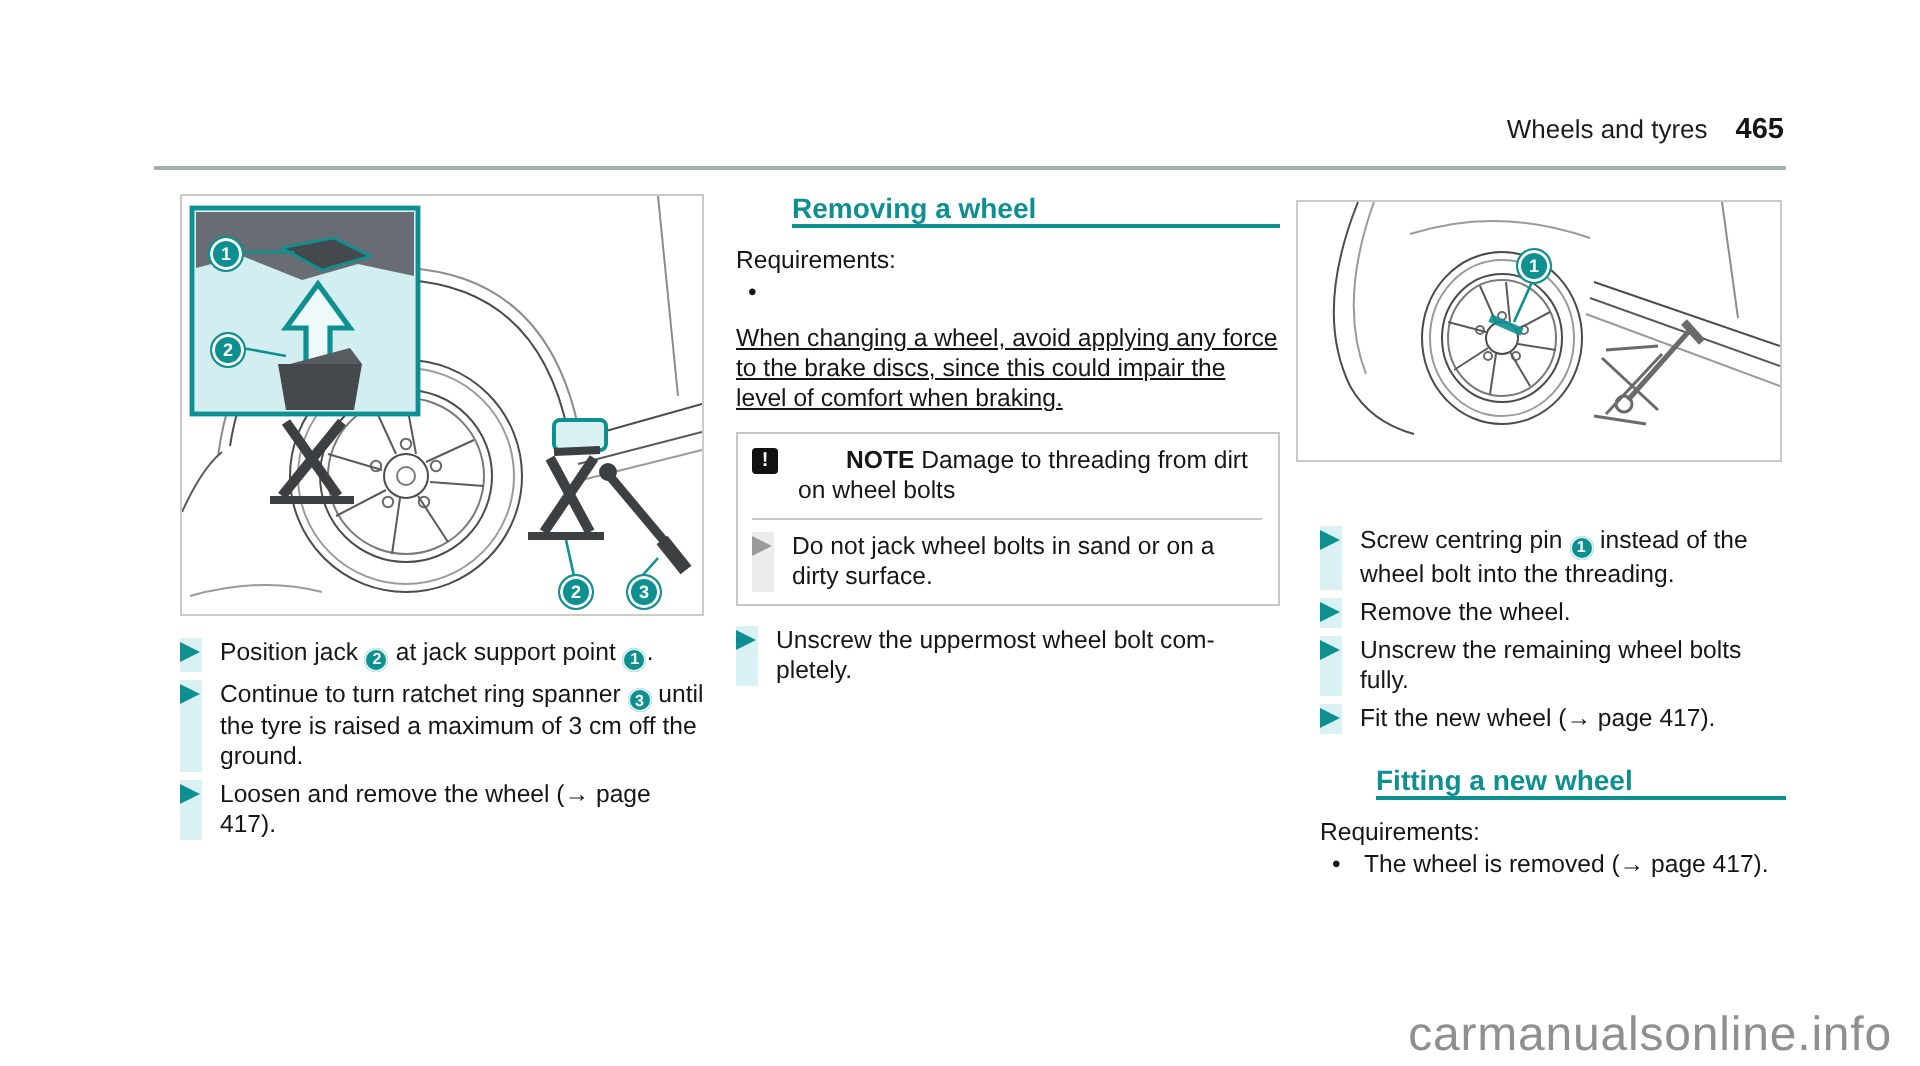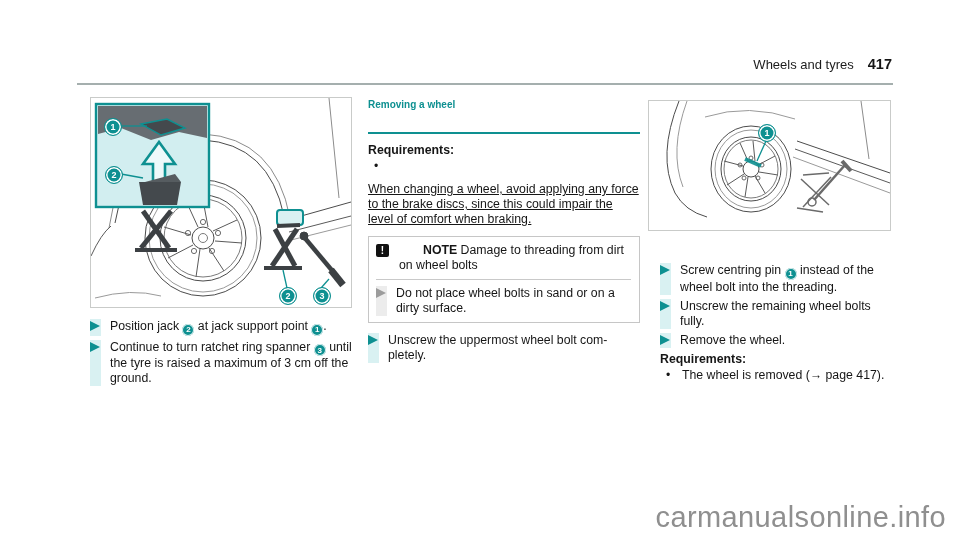--- a/index.html
+++ b/index.html
@@ -36,24 +36,24 @@
   .figbox svg{display:block;}
   .fig-co{
     position:absolute;width:16px;height:16px;border-radius:50%;
     background:var(--teal);border:1.5px solid var(--teal);
     box-shadow:inset 0 0 0 1.5px #fff;
     color:#fff;font-size:9px;font-weight:bold;
     display:flex;align-items:center;justify-content:center;z-index:3;
   }
   
   .sec-h{
-    color:var(--teal);font-weight:bold;font-size:10px;
-    border-bottom:2px solid var(--teal);padding-bottom:20px;margin-bottom:9px;
-  }
-  .req-label{font-weight:bold;margin-bottom:1px;}
+    color:var(--teal);font-weight:bold;font-size:14px;
+    border-bottom:2px solid var(--teal);padding-bottom:0;margin-bottom:9px;margin-left:28px;
+  }
+  .req-label{font-weight:normal;margin-bottom:1px;}
   .dot-row{display:flex;margin-bottom:8px;}
   .dot{width:8px;flex:none;margin-left:6px;margin-right:8px;}
   .para{margin-bottom:9px;text-decoration:underline;}
   
   .steps{margin-top:0;}
   .step{display:flex;margin-bottom:4px;}
   .step .marker{flex:none;width:11px;margin-right:9px;background:var(--teal-light);position:relative;min-height:15px;}
   .step .marker::before{
     content:"";position:absolute;top:2px;left:0;width:0;height:0;
     border-left:10px solid var(--teal);
@@ -75,32 +75,32 @@
   .note-ico{
     flex:none;width:13px;height:13px;background:#111;border-radius:2px;
     color:#fff;font-size:10px;font-weight:bold;line-height:13px;text-align:center;
     margin-right:10px;margin-top:1px;
   }
   .note-div{border-top:1px solid #c9c9c9;margin:6px 0 6px 0;}
   .notebox .steps .step{margin-bottom:2px;}
   
   .wm{
     position:absolute;right:14px;bottom:8px;
-    font-size:29px;color:var(--wm);letter-spacing:.4px;
+    font-size:24px;color:var(--wm);letter-spacing:.4px;
   }
   b{font-weight:bold;margin-left:24px;}
 </style>
 </head>
 <body>
 
 <div class="page">
 
   <div class="hdr">
     <span class="hdr-title">Wheels and tyres</span>
-    <span class="hdr-num">417</span>
+    <span class="hdr-num">465</span>
   </div>
   <div class="hdr-rule"></div>
 
   <div class="col col-left">
     <div class="figbox figbox-l">
       <svg width="260" height="209" viewBox="0 0 260 209">
 
         <g fill="none" stroke="#5a5a5a" stroke-width="1">
           <path d="M24 125 Q 36 48 112 42 Q 178 46 193 118" stroke="#4c4c4c"></path>
           <path d="M18 130 Q 30 42 112 36 Q 184 40 199 120" stroke="#8c8c8c"></path>
@@ -185,20 +185,24 @@
     </div>
     <div class="steps" style="margin-top:11px;">
         <div class="step">
           <div class="marker"></div>
           <div class="txt">Position jack <span class="co">2</span> at jack support point <span class="co">1</span>.</div>
         </div>
         <div class="step">
           <div class="marker"></div>
           <div class="txt">Continue to turn ratchet ring spanner <span class="co">3</span> until the tyre is raised a maximum of 3 cm off the ground.</div>
         </div>
+        <div class="step">
+          <div class="marker"></div>
+          <div class="txt">Loosen and remove the wheel (→ page 417).</div>
+        </div>
       </div>
   </div>
 
   <div class="col col-mid">
     <div class="sec-h">Removing a wheel</div>
     <div class="req-label">Requirements:</div>
     <div>
         <div class="dot-row">
           <span class="dot">•</span>
         </div>
@@ -207,21 +211,21 @@
 
     <div class="notebox">
       <div class="note-head">
         <span class="note-ico">!</span>
         <span class="txt"><b>NOTE</b> Damage to threading from dirt on wheel bolts</span>
       </div>
       <div class="note-div"></div>
       <div class="steps">
           <div class="step gray">
             <div class="marker"></div>
-            <div class="txt">Do not place wheel bolts in sand or on a dirty surface.</div>
+            <div class="txt">Do not jack wheel bolts in sand or on a dirty surface.</div>
           </div>
         </div>
     </div>
 
     <div class="steps">
         <div class="step">
           <div class="marker"></div>
           <div class="txt">Unscrew the uppermost wheel bolt com­pletely.</div>
         </div>
       </div>
@@ -280,28 +284,33 @@
     </div>
 
     <div class="rc-body">
       <div class="steps" style="margin-top:32px;">
           <div class="step">
             <div class="marker"></div>
             <div class="txt">Screw centring pin <span class="co">1</span> instead of the wheel bolt into the threading.</div>
           </div>
           <div class="step">
             <div class="marker"></div>
+            <div class="txt">Remove the wheel.</div>
+          </div>
+          <div class="step">
+            <div class="marker"></div>
             <div class="txt">Unscrew the remaining wheel bolts fully.</div>
           </div>
           <div class="step">
             <div class="marker"></div>
-            <div class="txt">Remove the wheel.</div>
-          </div>
-        </div>
-
+            <div class="txt">Fit the new wheel (→ page 417).</div>
+          </div>
+        </div>
+
+      <div class="sec-h" style="margin-top:16px;">Fitting a new wheel</div>
       <div class="req-label">Requirements:</div>
       <div>
           <div class="dot-row">
             <span class="dot">•</span>
             <span>The wheel is removed (→ page 417).</span>
           </div>
         </div>
     </div>
   </div>
 

